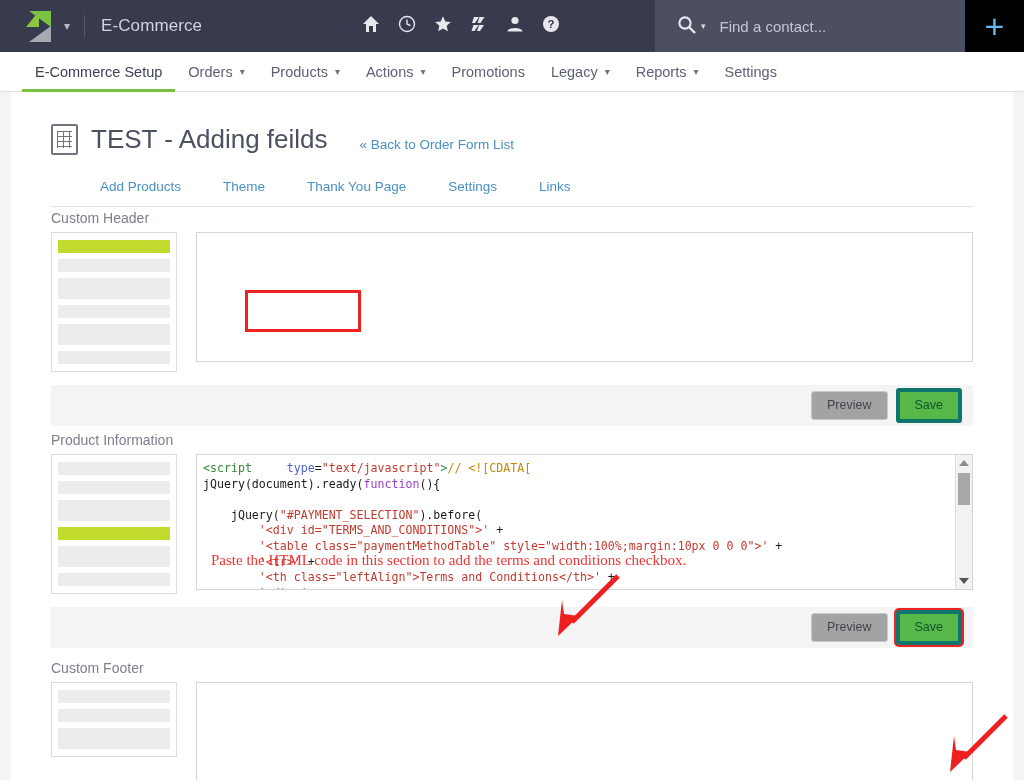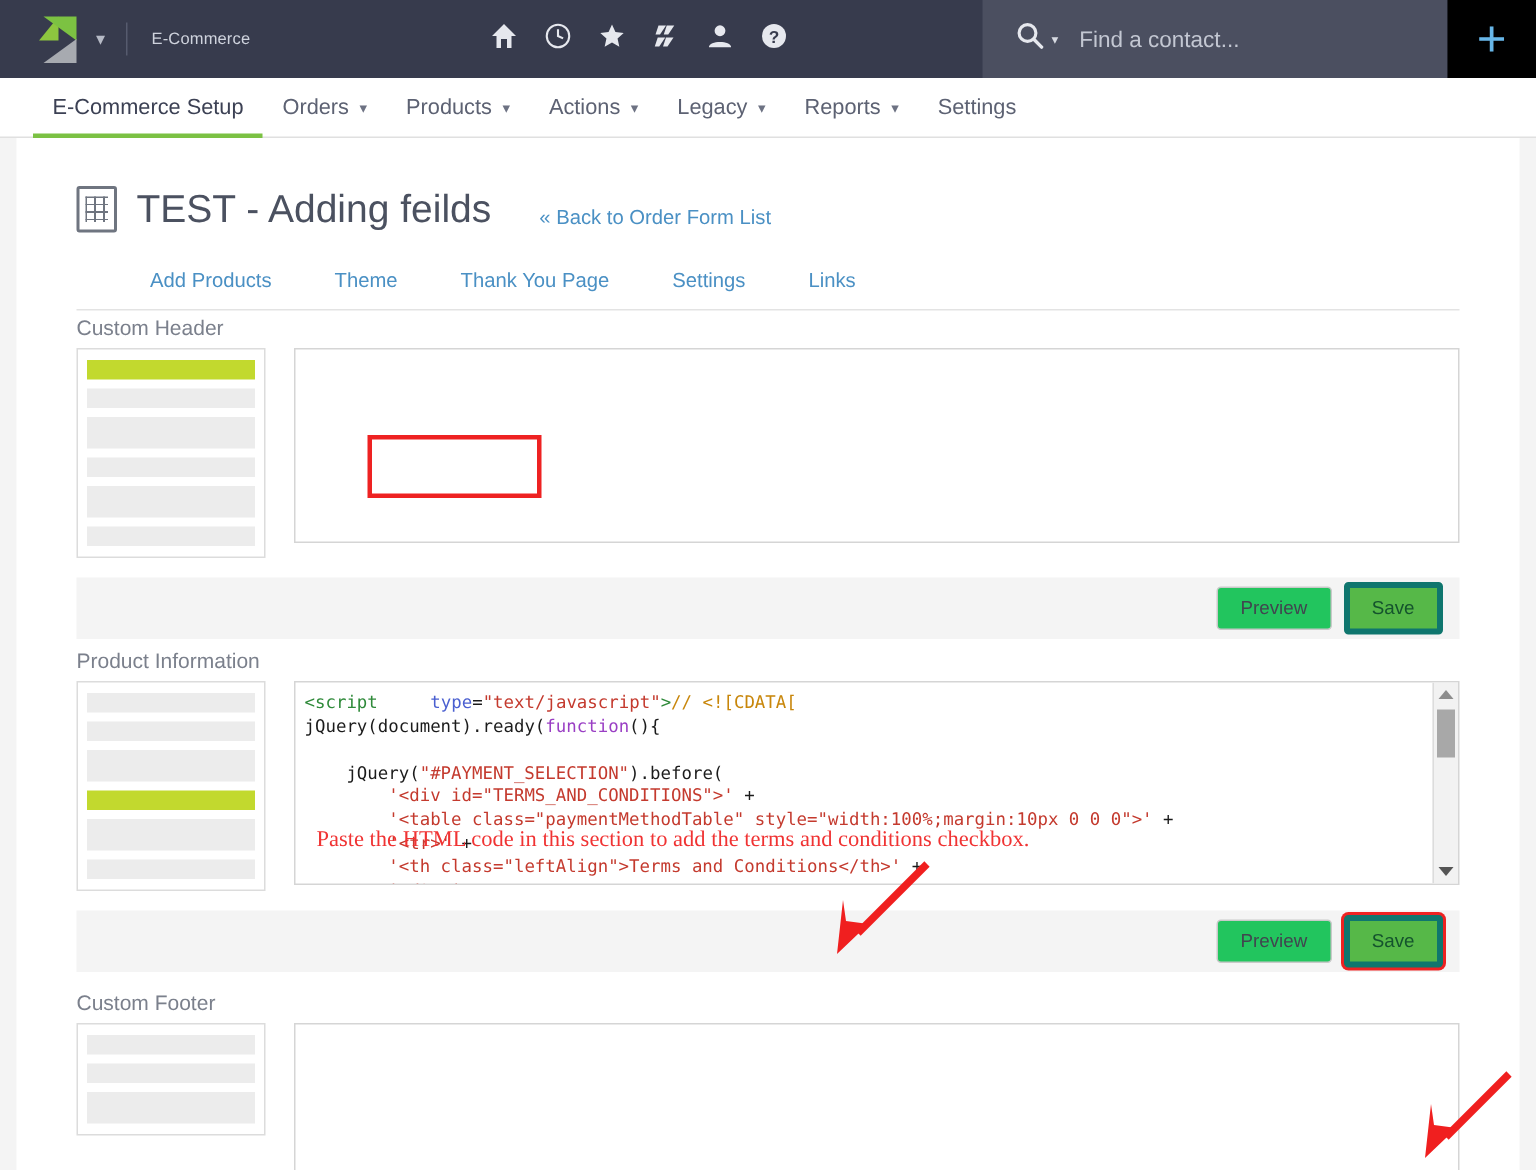--- a/index.html
+++ b/index.html
@@ -53,21 +53,21 @@
     margin-left: 12px; margin-right: 14px;
     line-height: 1;
   }
   .brand-div {
     width: 1px; height: 22px;
     background: #565b6e;
     margin-right: 16px;
   }
   .brand-title {
     color: #cfd3dd;
-    font-size: 11px;
+    font-size: 17px;
     letter-spacing: .1px;
   }
 
   .topicons {
     display: flex; align-items: center;
     gap: 18px;
     margin-left: 160px;
     color: #e6e8ee;
   }
   .topicons .ico { display: block; cursor: pointer; }
@@ -293,21 +293,21 @@
     gap: 8px;
   }
   .btn {
     font-size: 12.5px;
     border-radius: 3px;
     padding: 6px 15px;
     cursor: pointer;
     line-height: 1.2;
   }
   .btn-preview {
-    background: #22c55e;
+    background: #a3a3a3;
     border: 1px solid #c9c9c9;
     color: #41454f;
   }
   .btn-save {
     background: #56b848;
     border: 4px solid #0f766e;
     color: #14532d;
   }
   .btn-save.hl { box-shadow: 0 0 0 2px #ee2222; }
 
@@ -408,20 +408,23 @@
       <span>Orders</span>
       <span class="cv">▾</span>
     </div>
     <div class="navitem">
       <span>Products</span>
       <span class="cv">▾</span>
     </div>
     <div class="navitem">
       <span>Actions</span>
       <span class="cv">▾</span>
+    </div>
+    <div class="navitem">
+      <span>Promotions</span>
     </div>
     <div class="navitem">
       <span>Legacy</span>
       <span class="cv">▾</span>
     </div>
     <div class="navitem">
       <span>Reports</span>
       <span class="cv">▾</span>
     </div>
     <div class="navitem">

